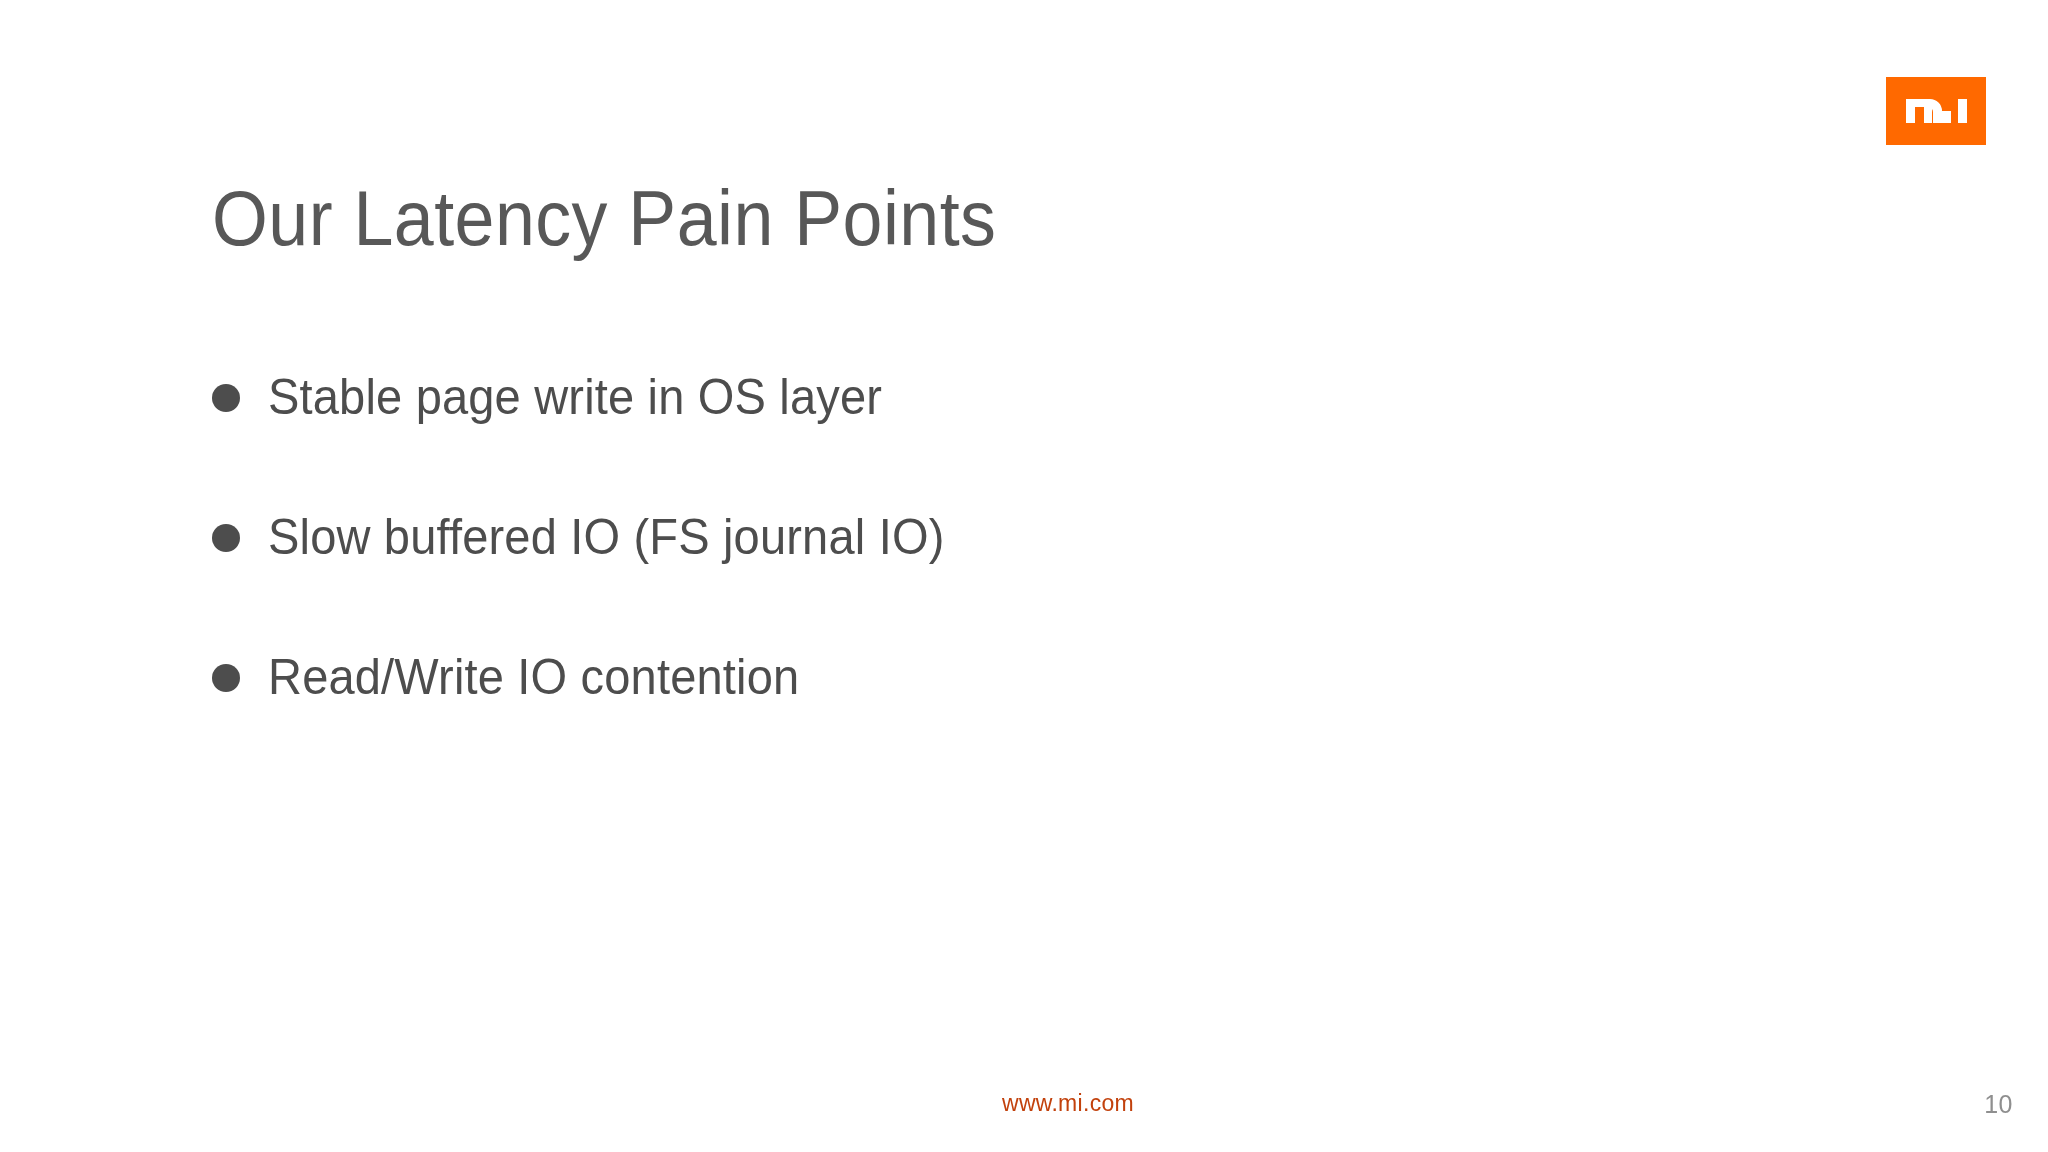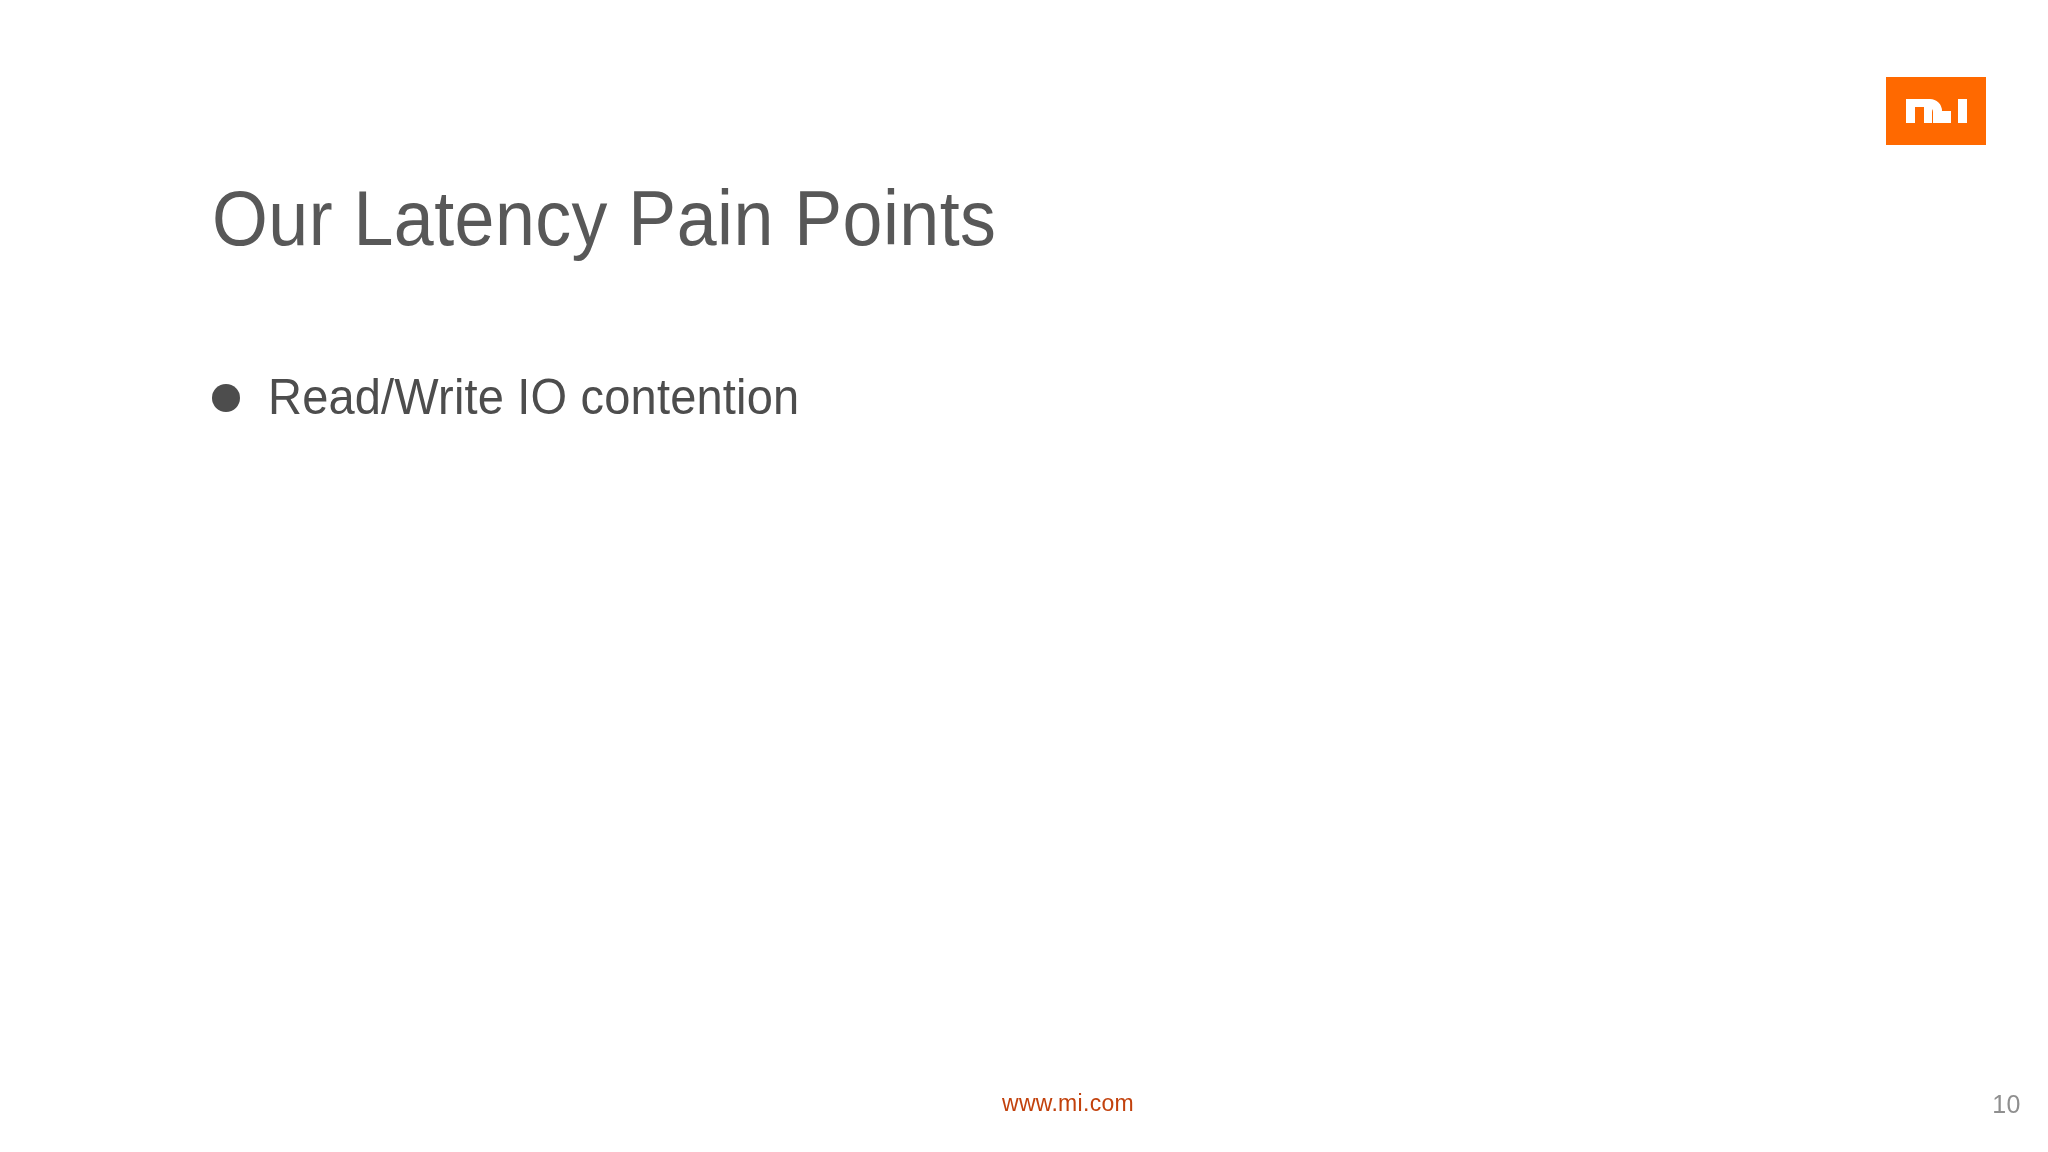--- a/index.html
+++ b/index.html
@@ -99,21 +99,21 @@
     top: 1090px;
     text-align: center;
     font-family: "Liberation Sans", sans-serif;
     font-size: 23px;
     color: #c2410c;
     letter-spacing: 0.3px;
   }
 
   .footer-pagenum {
     position: absolute;
-    right: 71px;
+    right: 79px;
     top: 1090px;
     font-family: "Liberation Sans", sans-serif;
     font-size: 25px;
     color: #8f8f8f;
     letter-spacing: 0.5px;
   }
 </style>
 </head>
 <body>
 
@@ -129,21 +129,29 @@
 
       <rect x="72" y="22" width="9" height="24" fill="#ffffff"></rect>
     </svg>
   </div>
 
   <div class="title">Our Latency Pain Points</div>
 
   <div class="bullets">
 
 
+    <div class="bullet-row">
+      <span class="bullet-dot"></span>
+      <span class="bullet-text">Stable page write in OS layer</span>
+    </div>
 
+    <div class="bullet-row">
+      <span class="bullet-dot"></span>
+      <span class="bullet-text">Slow buffered IO (FS journal IO)</span>
+    </div>
 
     <div class="bullet-row">
       <span class="bullet-dot"></span>
       <span class="bullet-text">Read/Write IO contention</span>
     </div>
 
   </div>
 
   <div class="footer-url">www.mi.com</div>
 

